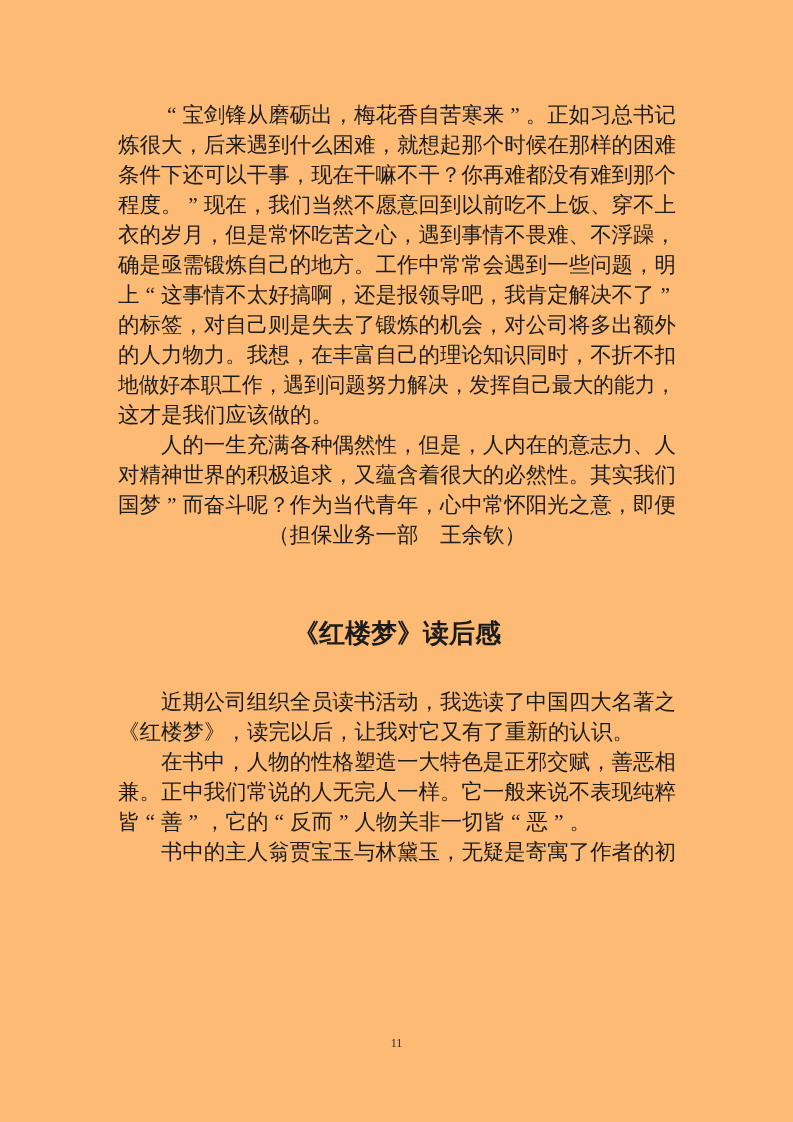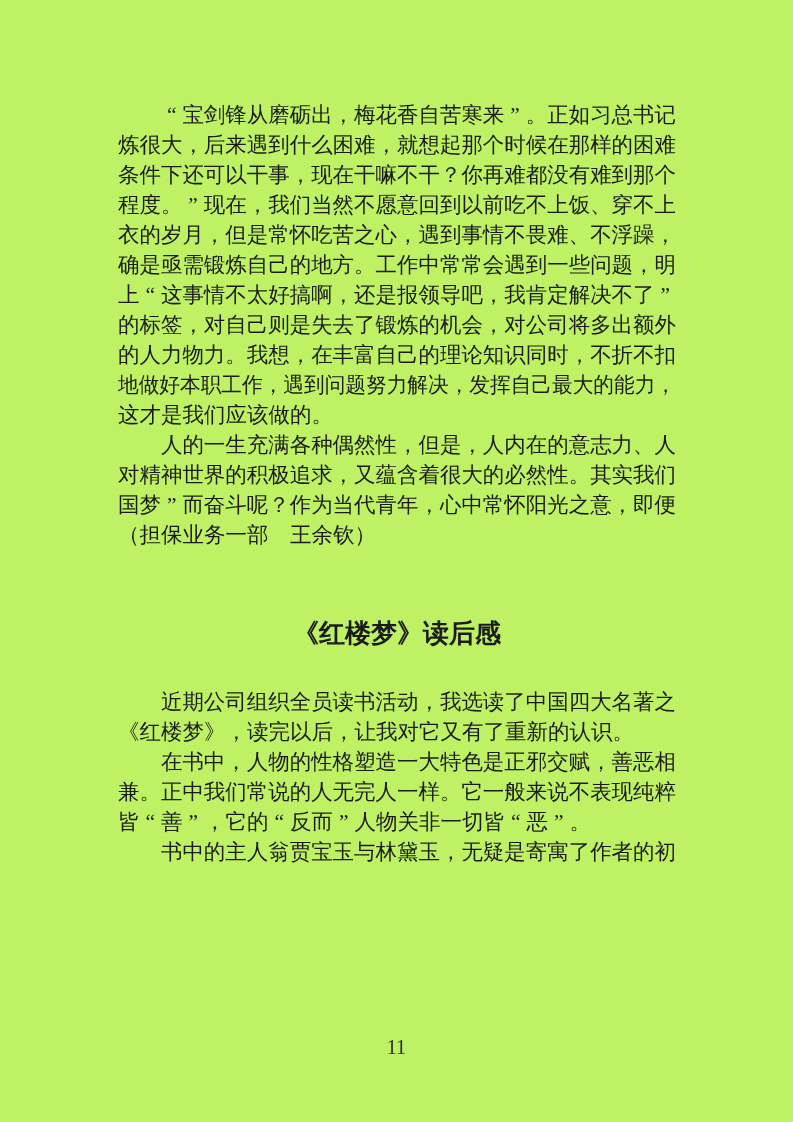--- a/index.html
+++ b/index.html
@@ -4,21 +4,21 @@
 <style>
   html, body {
     margin: 0;
     padding: 0;
     background: #e8e8e8;
   }
   .page {
     position: relative;
     width: 793px;
     height: 1122px;
-    background: #bef264;
+    background: #fdba74;
     color: #1b1b1b;
     font-family: "Liberation Serif", serif;
     overflow: hidden;
     margin: 0 auto;
   }
   .content {
     position: absolute;
     left: 118px;
     top: 100px;
     width: 558px;
@@ -29,21 +29,21 @@
     text-align: center;
   }
   .block-heading .line {
     font-family: "Liberation Sans", sans-serif;
     font-weight: bold;
     font-size: 26px;
     height: 36px;
     line-height: 36px;
   }
   .block-signature .line {
-    text-align: left;
+    text-align: center;
   }
   .line {
     height: 30px;
     line-height: 30px;
     font-size: 21.5px;
     white-space: pre;
   }
   .line > span {
     display: inline-block;
     transform-origin: 0 50%;
@@ -54,21 +54,21 @@
     display: inline-block;
     width: 1em;
     text-align: center;
   }
   .page-number {
     position: absolute;
     left: 0;
     right: 0;
     top: 1036px;
     text-align: center;
-    font-size: 20px;
+    font-size: 12px;
     color: #2a2a2a;
     font-family: "Liberation Serif", serif;
   }
 </style>
 </head>
 <body>
 
 <div class="page">
   <div class="content">
       <div class="block block-paragraph">

